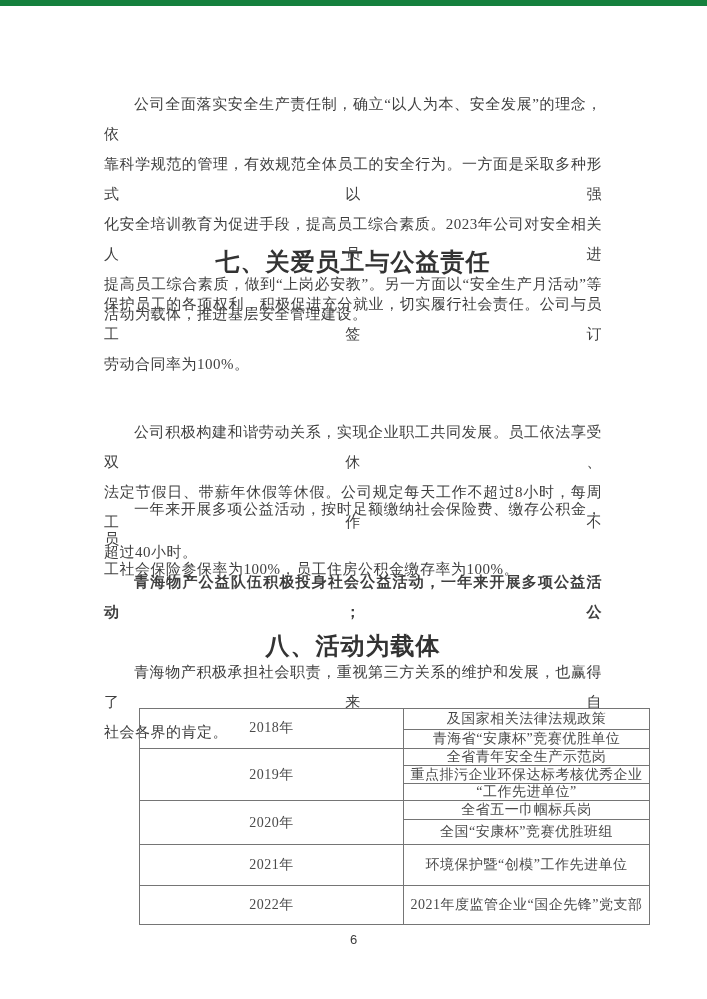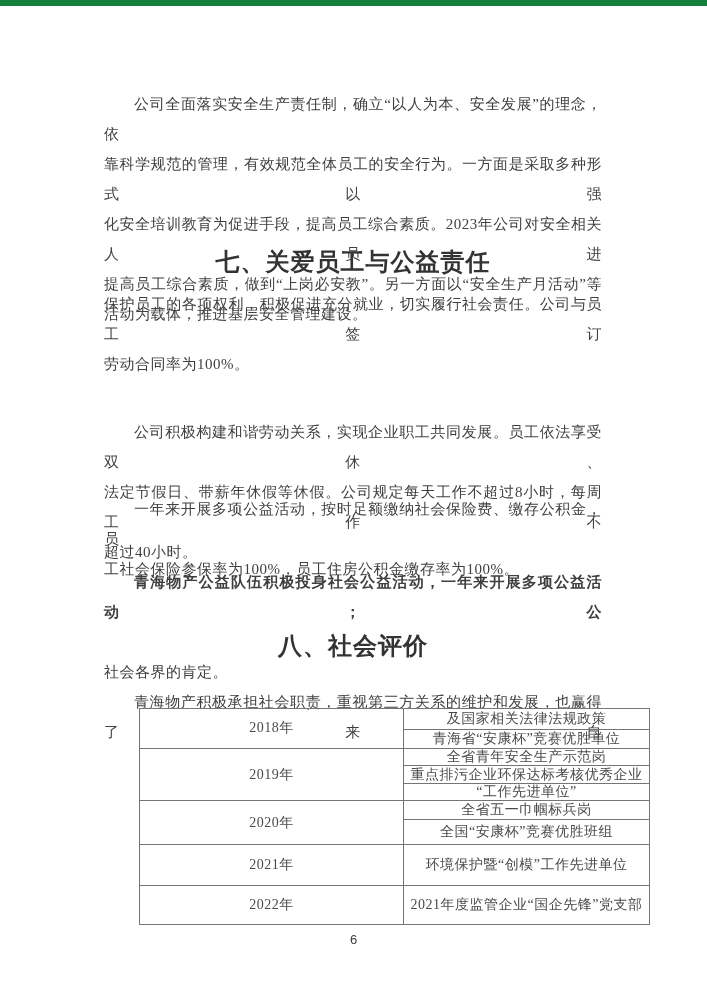--- a/index.html
+++ b/index.html
@@ -94,25 +94,25 @@
 
   <div class="textcol" style="top:488px;">
     <div class="ln first fill">一年来开展多项公益活动，按时足额缴纳社会保险费、缴存公积金，员</div>
     <div class="ln">工社会保险参保率为100%，员工住房公积金缴存率为100%。</div>
   </div>
 
   <div class="textcol" style="top:561px;font-weight:bold;">
     <div class="ln first fill">青海物产公益队伍积极投身社会公益活动，一年来开展多项公益活动；公</div>
   </div>
 
-  <div class="heading" style="top:627px;">八、社会评价</div>
+  <div class="heading" style="top:627px;">八、活动为载体</div>
 
   <div class="textcol" style="top:651px;">
+    <div class="ln first fill">青海物产积极承担社会职责，重视第三方关系的维护和发展，也赢得了来自</div>
     <div class="ln">社会各界的肯定。</div>
-    <div class="ln first fill">青海物产积极承担社会职责，重视第三方关系的维护和发展，也赢得了来自</div>
   </div>
 
   <table class="awards">
     <tbody>
       <tr class="r21">
         <td class="year" rowspan="2">2018年</td>
         <td>及国家相关法律法规政策</td>
       </tr>
       <tr class="r19">
         <td>青海省“安康杯”竞赛优胜单位</td>

